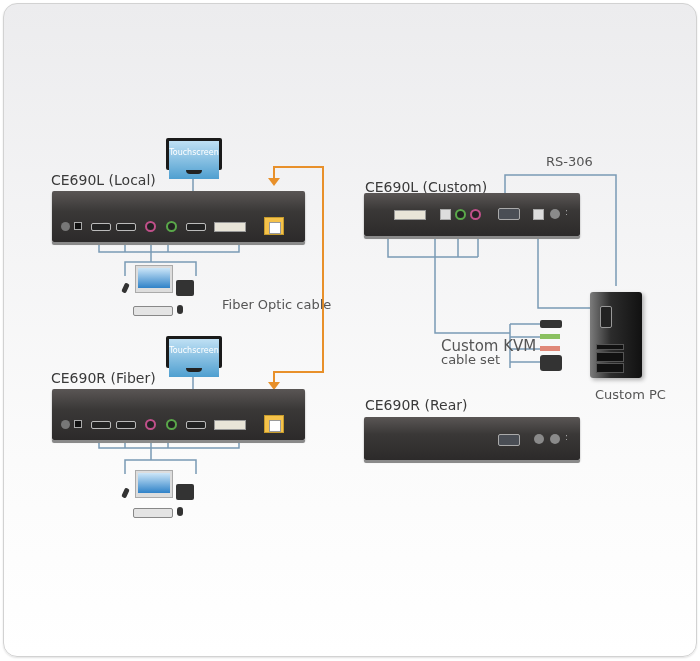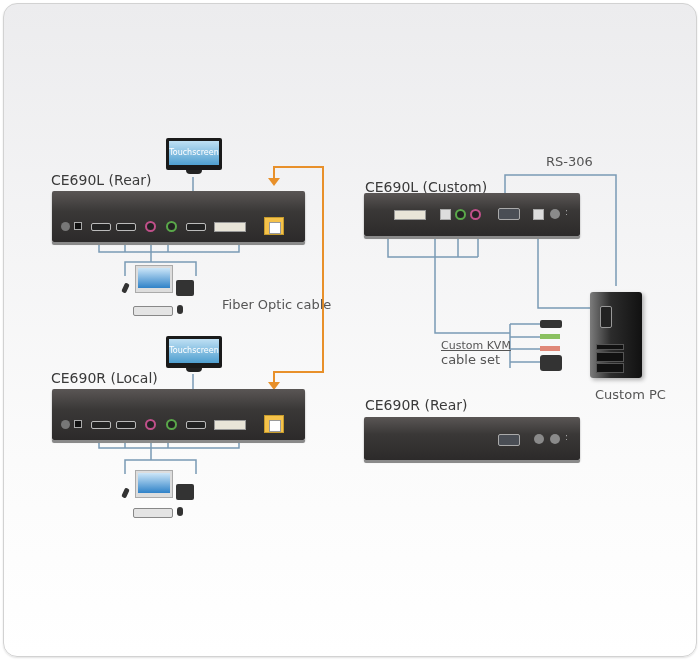--- a/index.html
+++ b/index.html
@@ -12,21 +12,21 @@
   .box::after{content:"";position:absolute;left:0;right:0;bottom:-3px;height:3px;background:#8a8a8a;border-radius:0 0 2px 2px;}
   .hport{position:absolute;width:18px;height:6px;border:1px solid #bbb;background:#222;border-radius:2px;}
   .jack{position:absolute;width:7px;height:7px;border-radius:50%;border:2px solid;background:#222;}
   .dvi{position:absolute;width:30px;height:8px;background:#e8e4d8;border:1px solid #999;}
   .usbb{position:absolute;width:9px;height:9px;background:#ddd;border:1px solid #aaa;}
   .knob{position:absolute;width:9px;height:9px;border-radius:50%;background:#8a8a8a;}
   .db9{position:absolute;width:20px;height:10px;background:#4a4e55;border:1px solid #aaa;border-radius:2px;}
   .fiber{position:absolute;width:18px;height:16px;background:#f5c24a;border:1px solid #c69b2c;}
   .fiber::after{content:"";position:absolute;left:4px;top:4px;width:10px;height:10px;background:#fff;border:1px solid #999;}
   .ts{position:absolute;width:56px;height:32px;background:#1a1a1a;border-radius:2px;}
-  .ts .scr{position:absolute;left:3px;top:3px;width:50px;height:24px;background:linear-gradient(#bfe0f4,#4f9fd0);color:#fff;font-size:8px;text-align:center;line-height:24px;}
+  .ts .scr{position:absolute;left:3px;top:3px;width:50px;height:38px;background:linear-gradient(#bfe0f4,#4f9fd0);color:#fff;font-size:8px;text-align:center;line-height:24px;}
   .ts .st{position:absolute;left:20px;top:32px;width:16px;height:4px;background:#222;border-radius:0 0 4px 4px;}
   .mon{position:absolute;width:36px;height:26px;background:#ddd;border:1px solid #aaa;}
   .mon::after{content:"";position:absolute;left:2px;top:2px;width:32px;height:20px;background:linear-gradient(#cce6f8,#2f82c8);}
   .kb{position:absolute;width:38px;height:8px;background:#e4e4e4;border:1px solid #888;border-radius:2px;}
   .mouse{position:absolute;width:6px;height:9px;background:#333;border-radius:3px;}
   .spk{position:absolute;width:18px;height:16px;background:#333;border-radius:2px;}
   .mic{position:absolute;width:5px;height:10px;background:#333;border-radius:2px;transform:rotate(25deg);}
   .pc{position:absolute;width:52px;height:86px;background:linear-gradient(90deg,#7c7c7c 0%,#2c2c2c 40%,#111 100%);border-radius:3px;box-shadow:2px 2px 4px rgba(0,0,0,0.3);}
   .pc .bay{position:absolute;left:6px;width:26px;height:8px;background:#111;border:1px solid #555;}
   .pc .win{position:absolute;left:10px;top:14px;width:10px;height:20px;background:#222;border:1px solid #999;border-radius:2px;}
@@ -65,27 +65,27 @@
 
 <div class="ts" style="left:166px;top:138px;">
   <div class="scr">Touchscreen</div>
   <div class="st"></div>
 </div>
 <div class="ts" style="left:166px;top:336px;">
   <div class="scr">Touchscreen</div>
   <div class="st"></div>
 </div>
 
-<div class="lbl" style="left:51px;top:172px;">CE690L (Rear)</div>
-<div class="lbl" style="left:51px;top:370px;">CE690R (Local)</div>
+<div class="lbl" style="left:51px;top:172px;">CE690L (Local)</div>
+<div class="lbl" style="left:51px;top:370px;">CE690R (Fiber)</div>
 <div class="lbl" style="left:365px;top:179px;">CE690L (Custom)</div>
 <div class="lbl" style="left:365px;top:397px;">CE690R (Rear)</div>
 <div class="sm" style="left:546px;top:155px;font-size:13px;">RS-306</div>
 <div class="sm" style="left:222px;top:298px;font-size:13px;">Fiber Optic cable</div>
-<div class="sm" style="left:441px;top:339px;font-size:11px;text-decoration:underline;">Custom KVM</div>
+<div class="sm" style="left:441px;top:339px;font-size:15px;">Custom KVM</div>
 <div class="sm" style="left:441px;top:353px;font-size:13px;">cable set</div>
 <div class="sm" style="left:595px;top:388px;font-size:13px;">Custom PC</div>
 
 <div class="box" style="left:52px;top:191px;width:253px;height:51px;">
   <div class="knob" style="left:9px;top:31px;background:#777;"></div>
   <div class="usbb" style="left:22px;top:31px;width:6px;height:6px;background:#111;"></div>
   <div class="hport" style="left:39px;top:32px;"></div>
   <div class="hport" style="left:64px;top:32px;"></div>
   <div class="jack" style="left:93px;top:30px;border-color:#c0508a;"></div>
   <div class="jack" style="left:114px;top:30px;border-color:#5aa84a;"></div>

